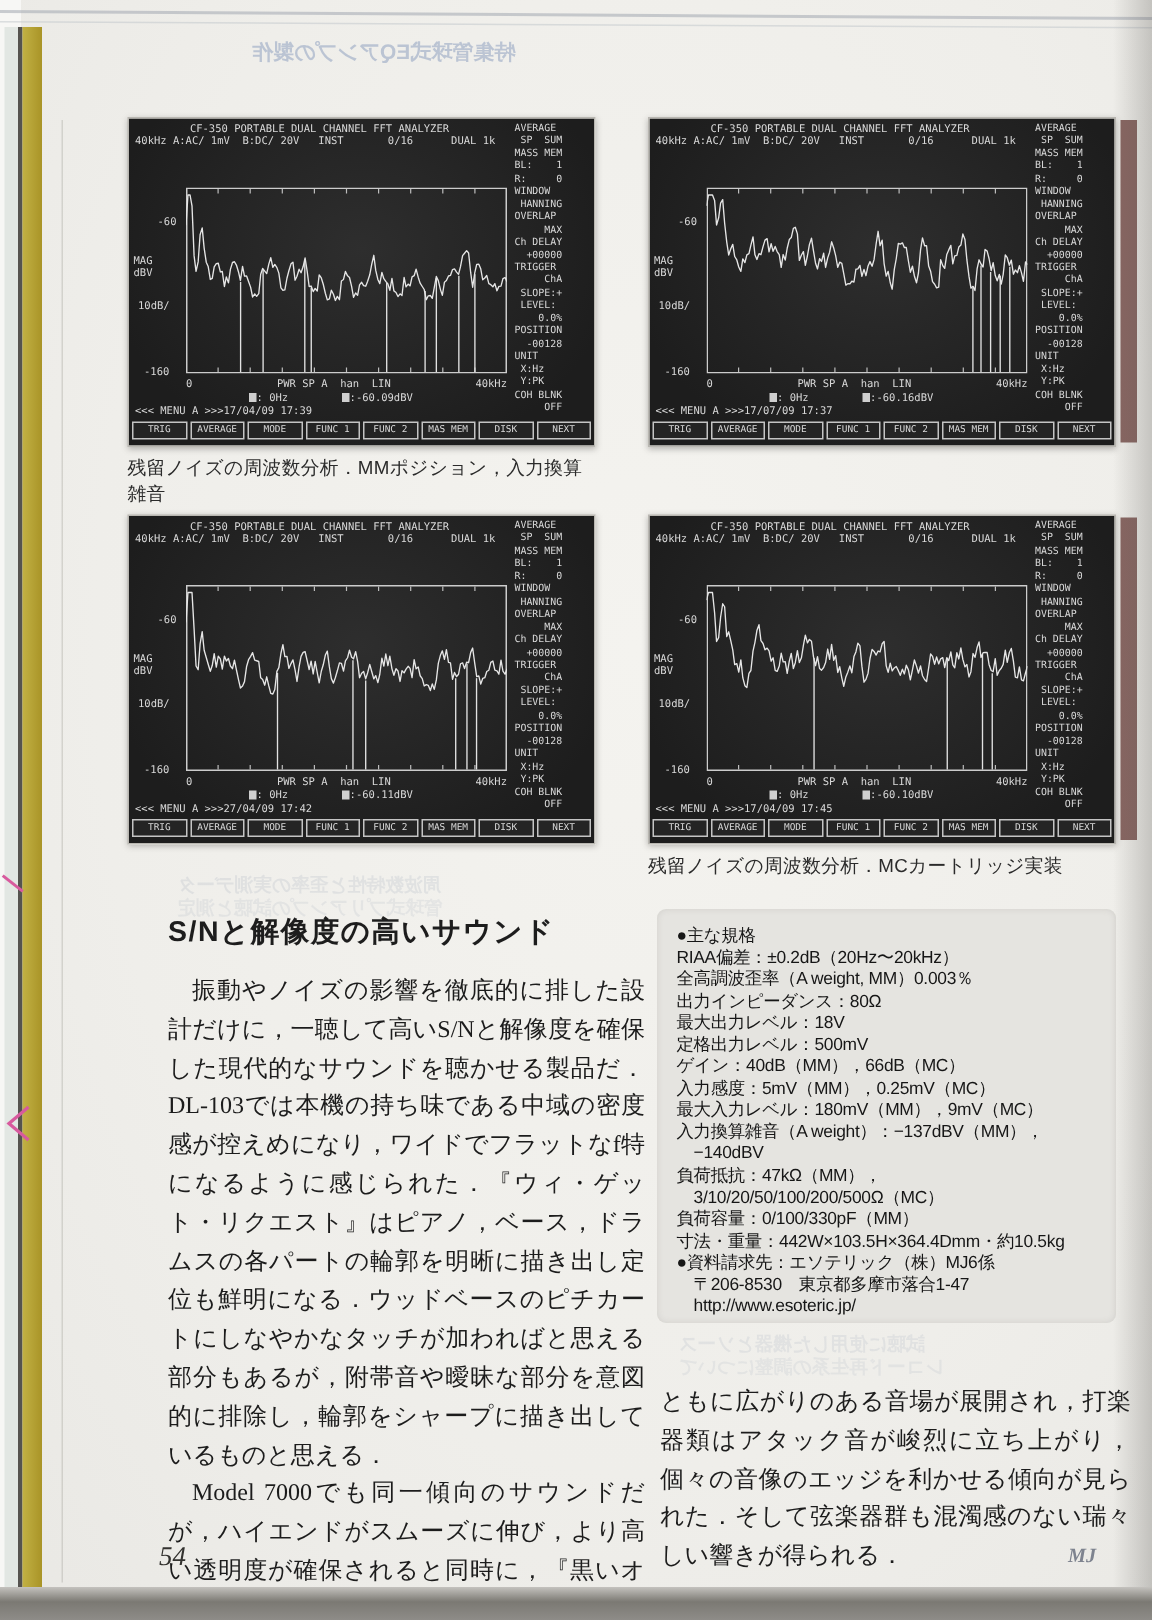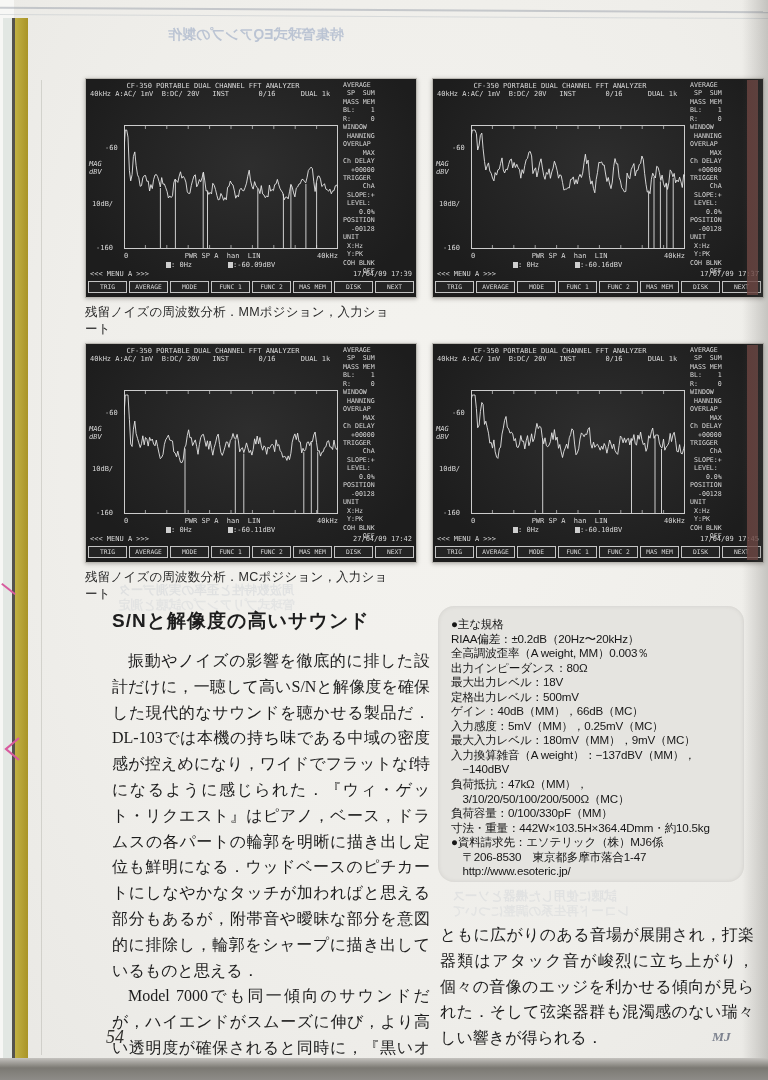--- a/index.html
+++ b/index.html
@@ -25,46 +25,46 @@
         background:linear-gradient(to bottom,#c4c2be 0%,#7b7973 45%,#8e8c88 100%);}
   .ghost{position:absolute;transform:scaleX(-1);filter:blur(.4px);font-weight:bold;
         white-space:nowrap;z-index:2;font-family:"Liberation Sans",sans-serif;}
   
   .fft-slot{position:absolute;width:310px;z-index:3;}
   #slot-tl{left:85px;top:78px;} #slot-tr{left:432px;top:78px;}
   #slot-bl{left:85px;top:343px;} #slot-br{left:432px;top:343px;}
   .fft-screen{position:relative;width:310px;height:218px;color:#d9d9d9;
         background:radial-gradient(ellipse at 50% 40%, #2e2e2e 0%, #1d1d1d 78%);
         border:1px solid #b9b7b1;box-shadow:0 1px 4px rgba(60,58,54,.35);
-        font-family:"DejaVu Sans Mono",monospace;font-size:7px;line-height:8px;padding-left:20px;}
+        font-family:"DejaVu Sans Mono",monospace;font-size:7px;line-height:8px;}
   .fft-title{position:absolute;left:0;width:254px;top:3px;text-align:center;white-space:pre;}
   .fft-settings{position:absolute;left:4px;width:254px;top:11px;white-space:pre;}
   .fft-plot{position:absolute;left:38px;top:46px;width:214px;height:124px;}
   .yl{position:absolute;white-space:pre-line;}
-  .yl-top{left:19px;top:42px;margin-top:23px;} .yl-mag{left:3px;top:81px;font-style:italic;} .yl-div{left:6px;top:121px;} .yl-bot{left:10px;top:165px;}
+  .yl-top{left:19px;top:42px;margin-top:23px;} .yl-mag{left:3px;top:91px;} .yl-div{left:6px;top:121px;} .yl-bot{left:10px;top:165px;}
   .fft-xrow{position:absolute;left:38px;width:214px;top:173px;display:flex;justify-content:space-between;white-space:pre;}
   .fft-readout{position:absolute;left:38px;width:240px;top:182px;display:flex;align-items:center;white-space:pre;}
   .mk{display:inline-block;width:5px;height:6px;background:#cfcfcf;}
   .mk1{margin-left:42px;} .mk2{margin-left:36px;}
-  .fft-menurow{position:absolute;left:4px;right:4px;top:191px;display:flex;justify-content:space-between;white-space:pre;}
+  .fft-menurow{position:absolute;left:4px;right:4px;top:191px;display:flex;justify-content:flex-start;white-space:pre;}
   .fft-buttons{position:absolute;left:2px;right:2px;top:202px;height:12px;display:flex;gap:2px;}
   .fbtn{flex:1;border:1px solid #c4c4c4;background:#242424;color:#d9d9d9;
         font-size:6.3px;line-height:10px;text-align:center;overflow:hidden;}
   .fft-side{position:absolute;left:257px;top:2px;margin:0;font-family:inherit;
         font-size:6.6px;line-height:8.45px;color:#d9d9d9;}
   .fft-caption{margin-top:6px;font-size:12.5px;color:#2b2b2b;letter-spacing:.2px;}
   
   .heading{position:absolute;left:112px;top:608px;width:330px;margin:0;z-index:3;
         font-size:19px;font-weight:bold;color:#1d1d1d;letter-spacing:1px;}
   .col-left{position:absolute;left:112px;top:648px;width:318px;z-index:3;}
   .col-left p, .col-right p{margin:0;font-family:"Liberation Serif","DejaVu Serif",serif;
         font-size:16px;line-height:25.8px;color:#1c1c1c;text-align:justify;}
   .indent{text-indent:1em;}
   .specs-box{position:absolute;left:438px;top:606px;width:306px;height:276px;z-index:3;
-        background:#e5e4e0;border-radius:16px;box-shadow:inset 0 0 4px rgba(120,118,112,.18);}
+        background:#e5e4e0;border-radius:6px;box-shadow:inset 0 0 4px rgba(120,118,112,.18);}
   .specs-text{margin:11px 0 0 13px;white-space:pre;font-size:11.6px;line-height:14.55px;color:#161616;letter-spacing:-.2px;}
   .col-right{position:absolute;left:440px;top:922px;width:314px;z-index:3;}
   .pagenum{position:absolute;left:106px;top:1027px;z-index:3;font-family:"Liberation Serif",serif;
         font-style:italic;font-size:18px;color:#33322f;}
   .brand{position:absolute;left:712px;top:1029px;z-index:3;font-family:"Liberation Serif",serif;
         font-style:italic;font-weight:bold;font-size:13.5px;color:#6b7280;opacity:.85;}
 </style>
 </head>
 <body>
 
@@ -166,21 +166,21 @@
  LEVEL:
     0.0%
 POSITION
   -00128
 UNIT
  X:Hz
  Y:PK
 COH BLNK
      OFF</pre>
   </div>
-  <div class="fft-caption">残留ノイズの周波数分析．MMポジション，入力ショート</div>
+  <div class="fft-caption">残留ノイズの周波数分析．MMポジション，入力換算雑音</div>
 </div>
   <div class="fft-slot" id="slot-tr">
   <div class="fft-screen">
     <div class="fft-title">CF-350 PORTABLE DUAL CHANNEL FFT ANALYZER</div>
     <div class="fft-settings">40kHz A:AC/ 1mV  B:DC/ 20V   INST       0/16      DUAL 1k</div>
     <span class="yl yl-top">-60</span>
     <span class="yl yl-mag">MAG
  dBV</span>
     <span class="yl yl-div">10dB/</span>
     <span class="yl yl-bot">-160</span>
@@ -340,21 +340,20 @@
  LEVEL:
     0.0%
 POSITION
   -00128
 UNIT
  X:Hz
  Y:PK
 COH BLNK
      OFF</pre>
   </div>
-  <div class="fft-caption">残留ノイズの周波数分析．MCポジション，入力ショート</div>
 </div>
   <div class="fft-slot" id="slot-br">
   <div class="fft-screen">
     <div class="fft-title">CF-350 PORTABLE DUAL CHANNEL FFT ANALYZER</div>
     <div class="fft-settings">40kHz A:AC/ 1mV  B:DC/ 20V   INST       0/16      DUAL 1k</div>
     <span class="yl yl-top">-60</span>
     <span class="yl yl-mag">MAG
  dBV</span>
     <span class="yl yl-div">10dB/</span>
     <span class="yl yl-bot">-160</span>
@@ -426,20 +425,21 @@
  LEVEL:
     0.0%
 POSITION
   -00128
 UNIT
  X:Hz
  Y:PK
 COH BLNK
      OFF</pre>
   </div>
+  <div class="fft-caption">残留ノイズの周波数分析．MCカートリッジ実装</div>
 </div>
 
   <h2 class="heading">S/Nと解像度の高いサウンド</h2>
   <div class="col-left">
     <p class="indent">振動やノイズの影響を徹底的に排した設計だけに，一聴して高いS/Nと解像度を確保した現代的なサウンドを聴かせる製品だ．DL-103では本機の持ち味である中域の密度感が控えめになり，ワイドでフラットなf特になるように感じられた．『ウィ・ゲット・リクエスト』はピアノ，ベース，ドラムスの各パートの輪郭を明晰に描き出し定位も鮮明になる．ウッドベースのピチカートにしなやかなタッチが加わればと思える部分もあるが，附帯音や曖昧な部分を意図的に排除し，輪郭をシャープに描き出しているものと思える．</p>
     <p class="indent">Model 7000でも同一傾向のサウンドだが，ハイエンドがスムーズに伸び，より高い透明度が確保されると同時に，『黒いオルフェ』では鮮度感が高まってくる．また個々の音像が明瞭に描き出され，電気的なエコー成分も鮮明で濁りが感じられない．『ガーシュウィン』の音場は透明で，左右・奥行き方向</p>
   </div>
   <div class="specs-box">
     <div class="specs-text">●主な規格
 RIAA偏差：±0.2dB（20Hz〜20kHz）

